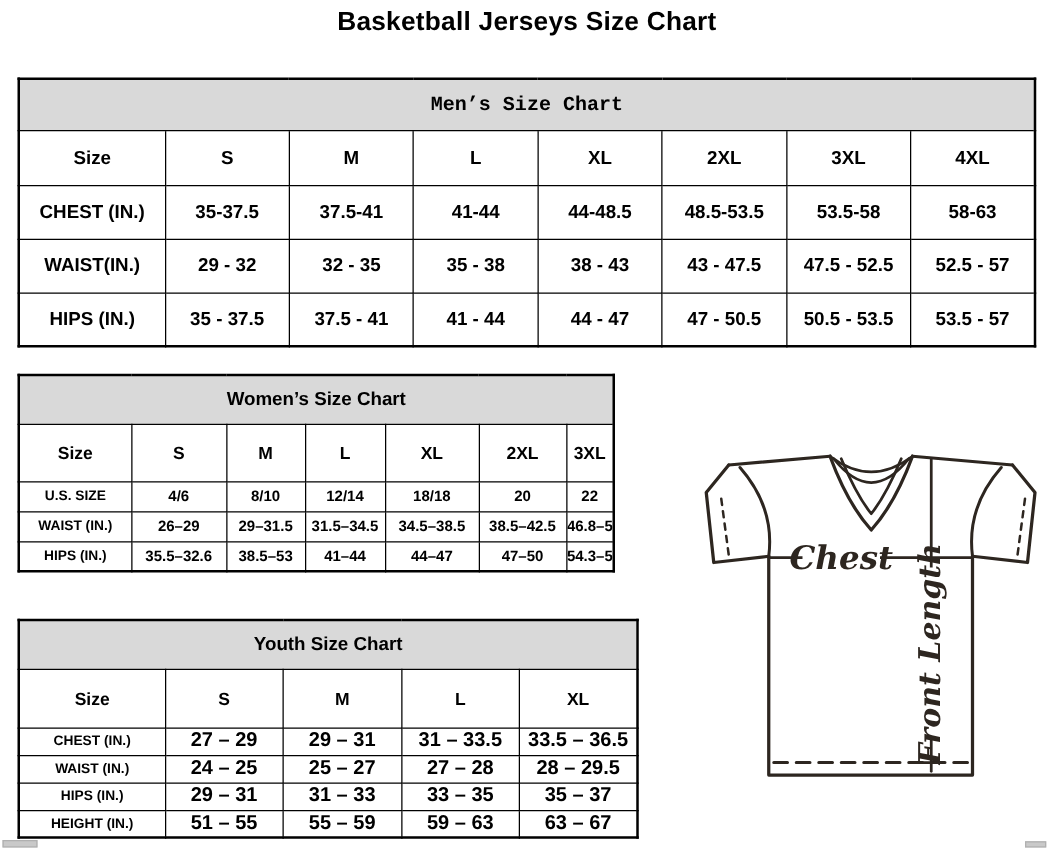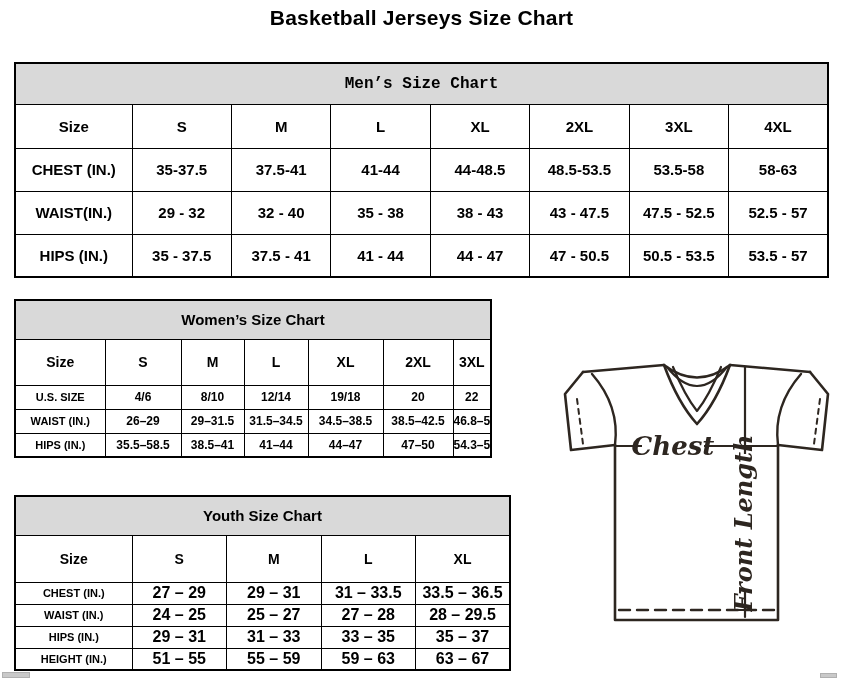--- a/index.html
+++ b/index.html
@@ -85,21 +85,21 @@
       <td>37.5-41</td>
       <td>41-44</td>
       <td>44-48.5</td>
       <td>48.5-53.5</td>
       <td>53.5-58</td>
       <td>58-63</td>
     </tr>
     <tr class="row">
       <td class="lbl">WAIST(IN.)</td>
       <td>29 - 32</td>
-      <td>32 - 40</td>
+      <td>32 - 35</td>
       <td>35 - 38</td>
       <td>38 - 43</td>
       <td>43 - 47.5</td>
       <td>47.5 - 52.5</td>
       <td>52.5 - 57</td>
     </tr>
     <tr class="row">
       <td class="lbl">HIPS (IN.)</td>
       <td>35 - 37.5</td>
       <td>37.5 - 41</td>
@@ -133,37 +133,37 @@
       <td>L</td>
       <td>XL</td>
       <td>2XL</td>
       <td>3XL</td>
     </tr>
     <tr class="row">
       <td class="lbl">U.S. SIZE</td>
       <td>4/6</td>
       <td>8/10</td>
       <td>12/14</td>
-      <td>19/18</td>
+      <td>18/18</td>
       <td>20</td>
       <td>22</td>
     </tr>
     <tr class="row">
       <td class="lbl">WAIST (IN.)</td>
       <td>26–29</td>
       <td>29–31.5</td>
       <td>31.5–34.5</td>
       <td>34.5–38.5</td>
       <td>38.5–42.5</td>
       <td>46.8–50.3</td>
     </tr>
     <tr class="row">
       <td class="lbl">HIPS (IN.)</td>
-      <td>35.5–58.5</td>
-      <td>38.5–41</td>
+      <td>35.5–32.6</td>
+      <td>38.5–53</td>
       <td>41–44</td>
       <td>44–47</td>
       <td>47–50</td>
       <td>54.3–58.3</td>
     </tr>
   </tbody>
     </table>
 
   <table class="size-table" id="youth-table">
     <colgroup>

